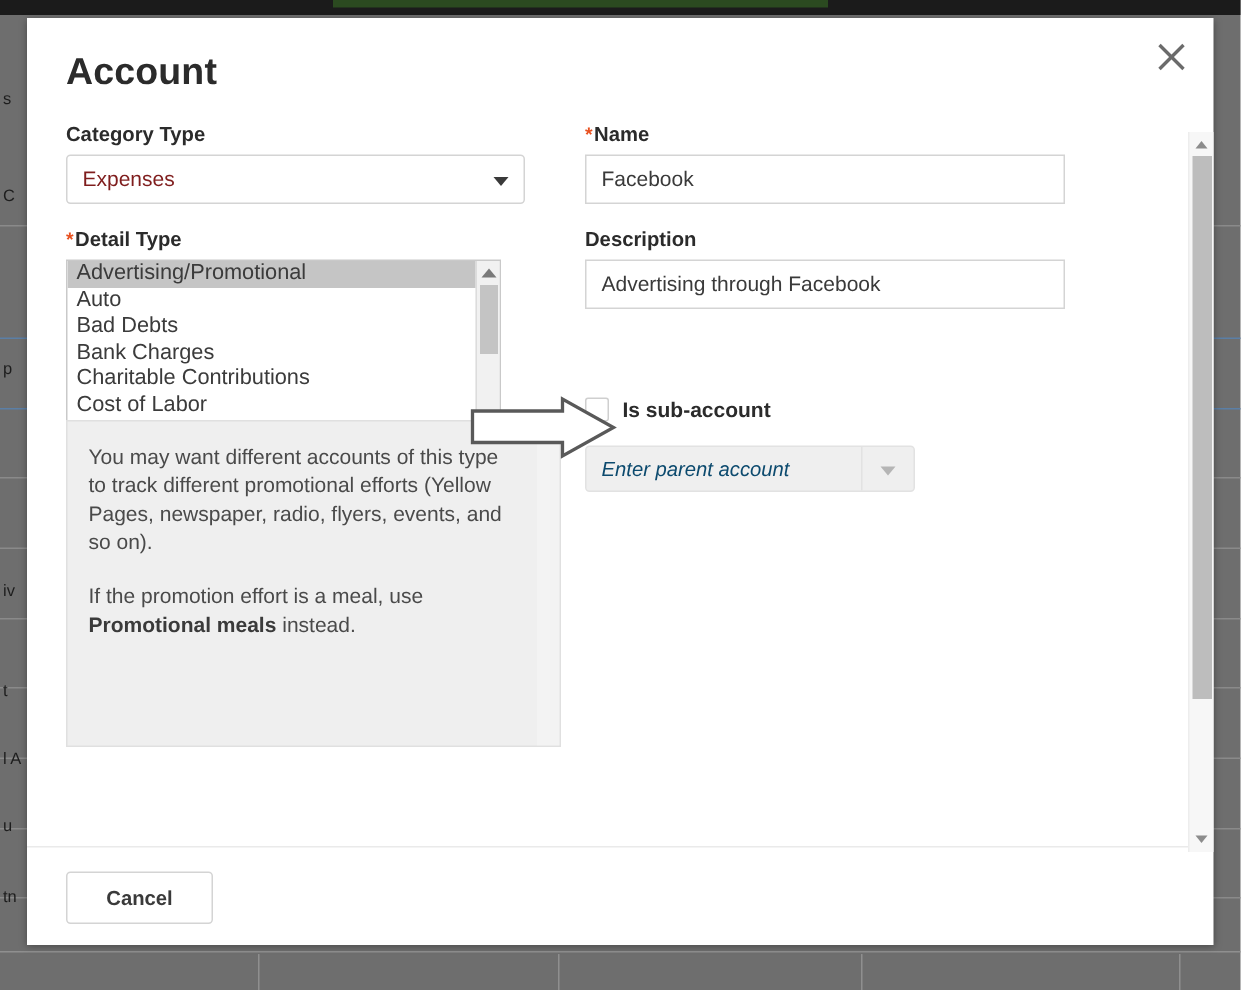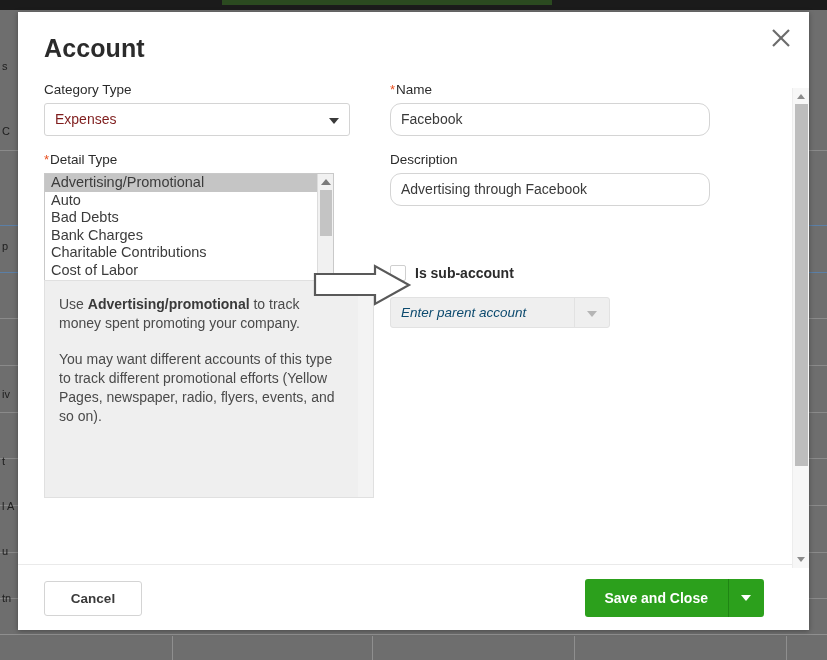--- a/index.html
+++ b/index.html
@@ -76,28 +76,28 @@
   
   #content {
     position: absolute; left: 0; top: 70px;
     width: 736px; height: 482px;
   }
 
   .col-left  { position: absolute; left: 26px; top: 0; width: 320px; }
   .col-right { position: absolute; left: 372px; top: 0; width: 320px; }
 
   .field-label {
-    font-size: 13.5px; font-weight: normal; color: #2b2b2b;
+    font-size: 13.5px; font-weight: bold; color: #2b2b2b;
     margin-bottom: 6px; display: block;
   }
   .req { color: #e8501f; font-size: 13px; margin-right: 1px; }
 
   .textbox {
     width: 100%; height: 33px;
-    border: 1px solid #d4d4d4; border-radius: 11px;
+    border: 1px solid #d4d4d4; border-radius: 0;
     background: #fff;
     font-size: 14px; color: #3a3a3a;
     padding: 0 10px; line-height: 31px;
     font-family: "Liberation Sans", sans-serif;
     display: block;
   }
   .dropdown {
     position: relative;
     width: 100%; height: 33px;
     border: 1px solid #d4d4d4; border-radius: 3px; background: #fff;
@@ -367,24 +367,24 @@
       <div id="parent-account">
         <span class="ph">Enter parent account</span>
         <span class="dd-split"></span>
         <span class="caret"></span>
       </div>
     </div>
 
     <div id="help-panel">
       <div id="help-inner">
         <p>
-          <span>Use </span><b>Advertising/promotional</b><span> to track money spent promoting your company.</span>
+          <span>You may want different accounts of this type to track different promotional efforts (Yellow Pages, newspaper, radio, flyers, events, and so on).</span>
         </p>
         <p>
-          <span>You may want different accounts of this type to track different promotional efforts (Yellow Pages, newspaper, radio, flyers, events, and so on).</span>
+          <span>If the promotion effort is a meal, use </span><b>Promotional meals</b><span> instead.</span>
         </p>
       </div>
       <div id="help-scroll">
         <span class="arrow-up"></span>
       </div>
     </div>
 
   </div>
 
   <div id="annotation-arrow">
@@ -394,21 +394,15 @@
   </div>
 
   <div id="modal-scrollbar">
     <span class="arrow-up"></span>
     <span class="thumb"></span>
     <span class="arrow-dn"></span>
   </div>
 
   <div id="footer">
     <button id="cancel-button">Cancel</button>
-    <div id="save-group">
-      <button id="save-and-close-button">Save and Close</button>
-      <button id="save-dropdown-button">
-        <span class="caret"></span>
-      </button>
-    </div>
   </div>
 
 </div>
 
 </body></html>

